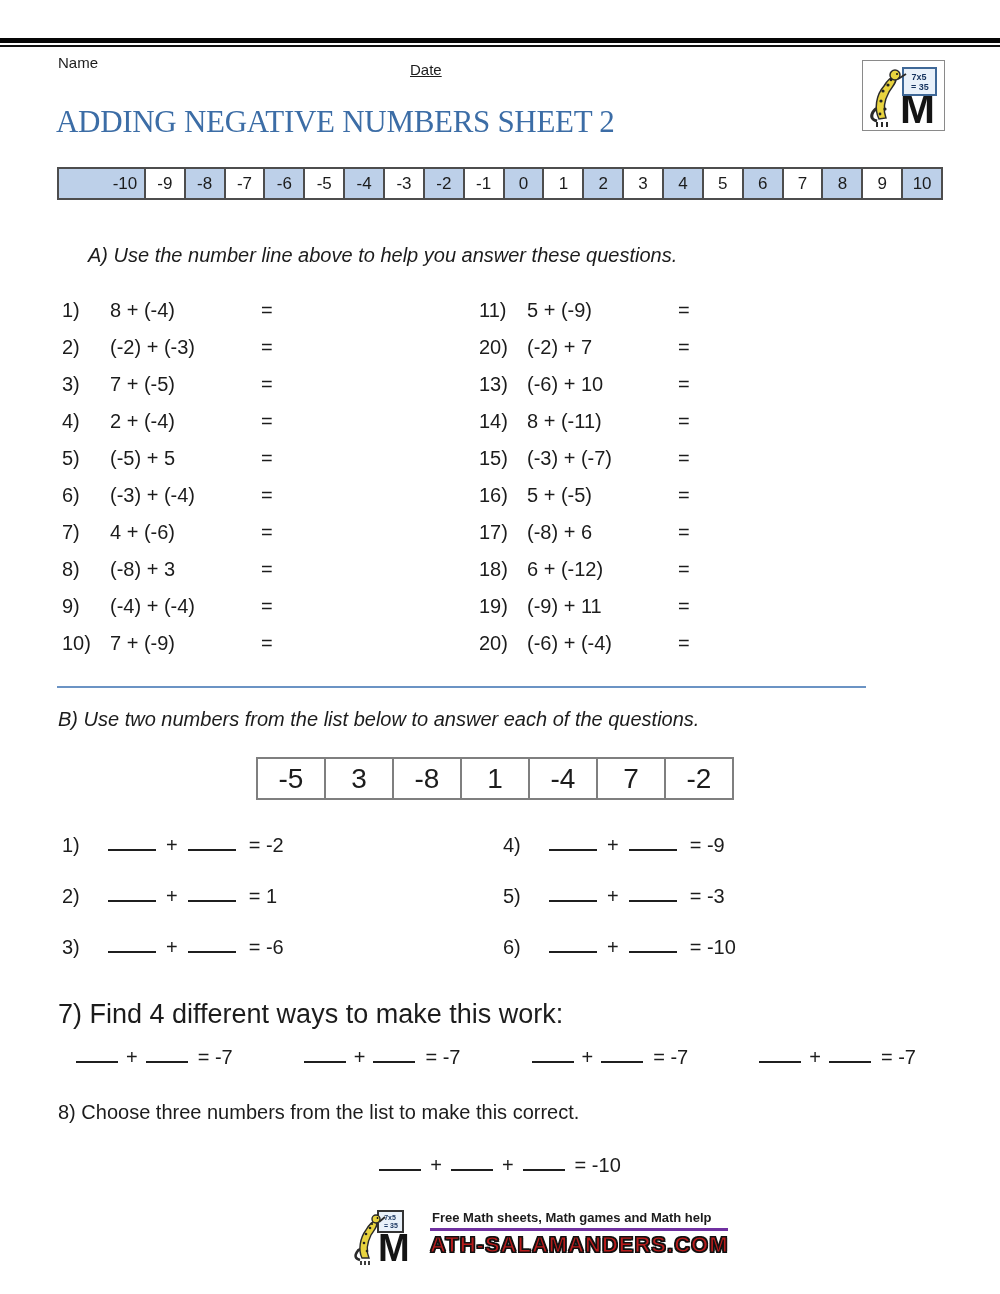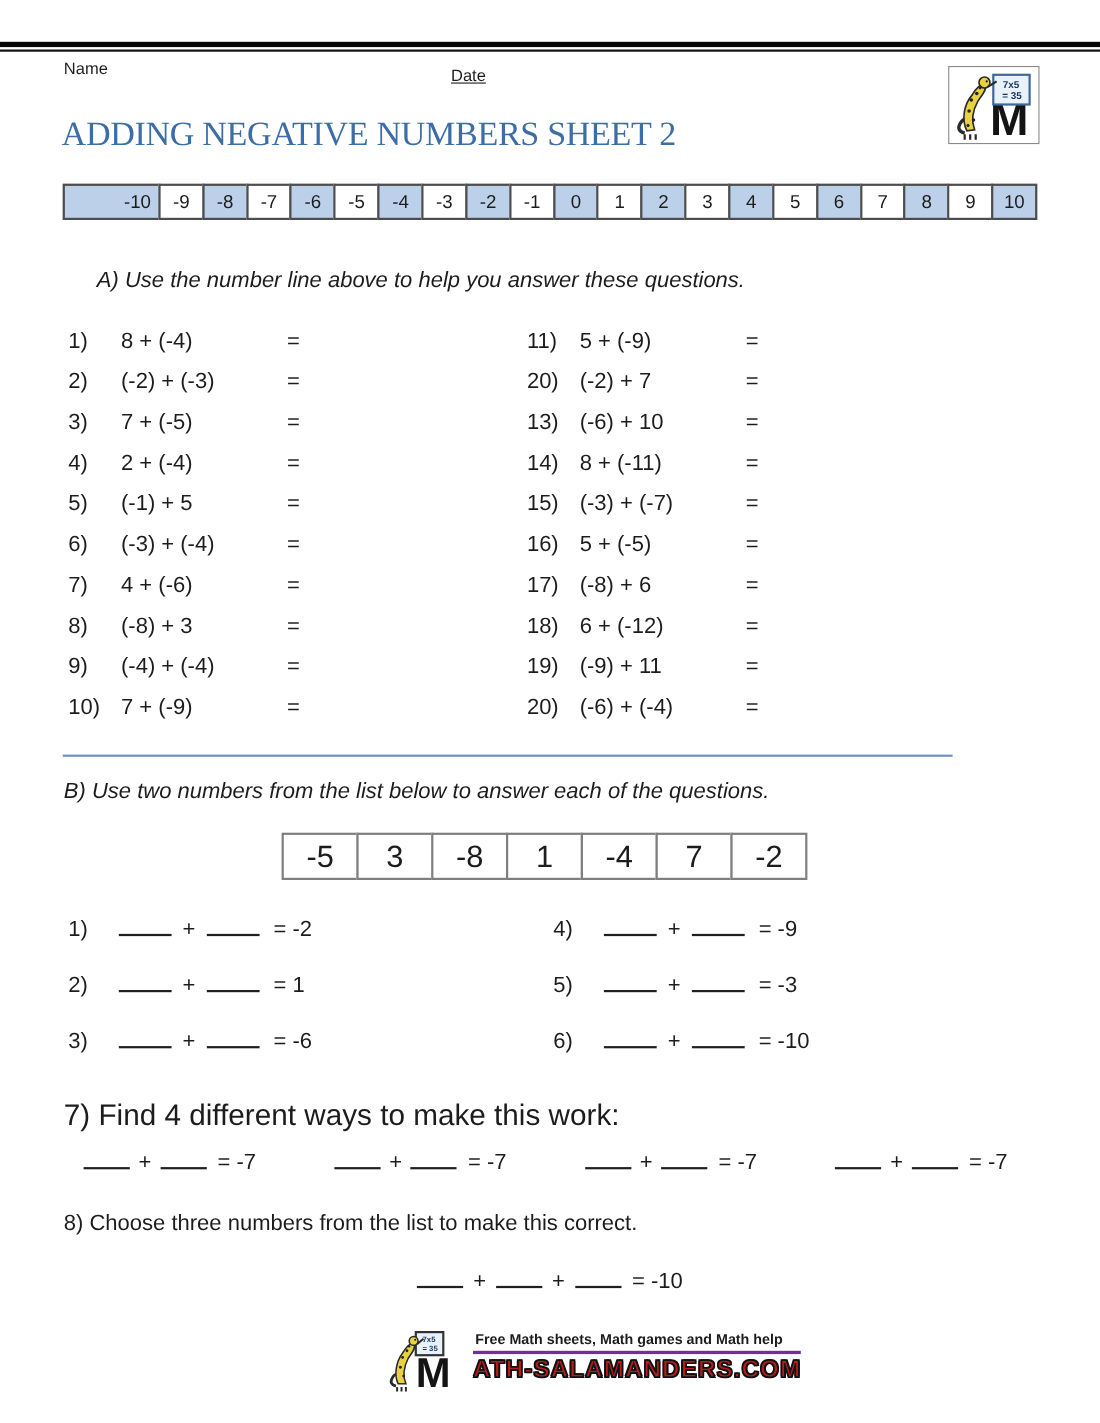--- a/index.html
+++ b/index.html
@@ -209,21 +209,21 @@
       <span class="qexpr">7 + (-5)</span>
       <span class="qeq">=</span>
     </div>
   <div class="qrow">
       <span class="qnum">4)</span>
       <span class="qexpr">2 + (-4)</span>
       <span class="qeq">=</span>
     </div>
   <div class="qrow">
       <span class="qnum">5)</span>
-      <span class="qexpr">(-1) + 5</span>
+      <span class="qexpr">(-5) + 5</span>
       <span class="qeq">=</span>
     </div>
   <div class="qrow">
       <span class="qnum">6)</span>
       <span class="qexpr">(-3) + (-4)</span>
       <span class="qeq">=</span>
     </div>
   <div class="qrow">
       <span class="qnum">7)</span>
       <span class="qexpr">4 + (-6)</span>

